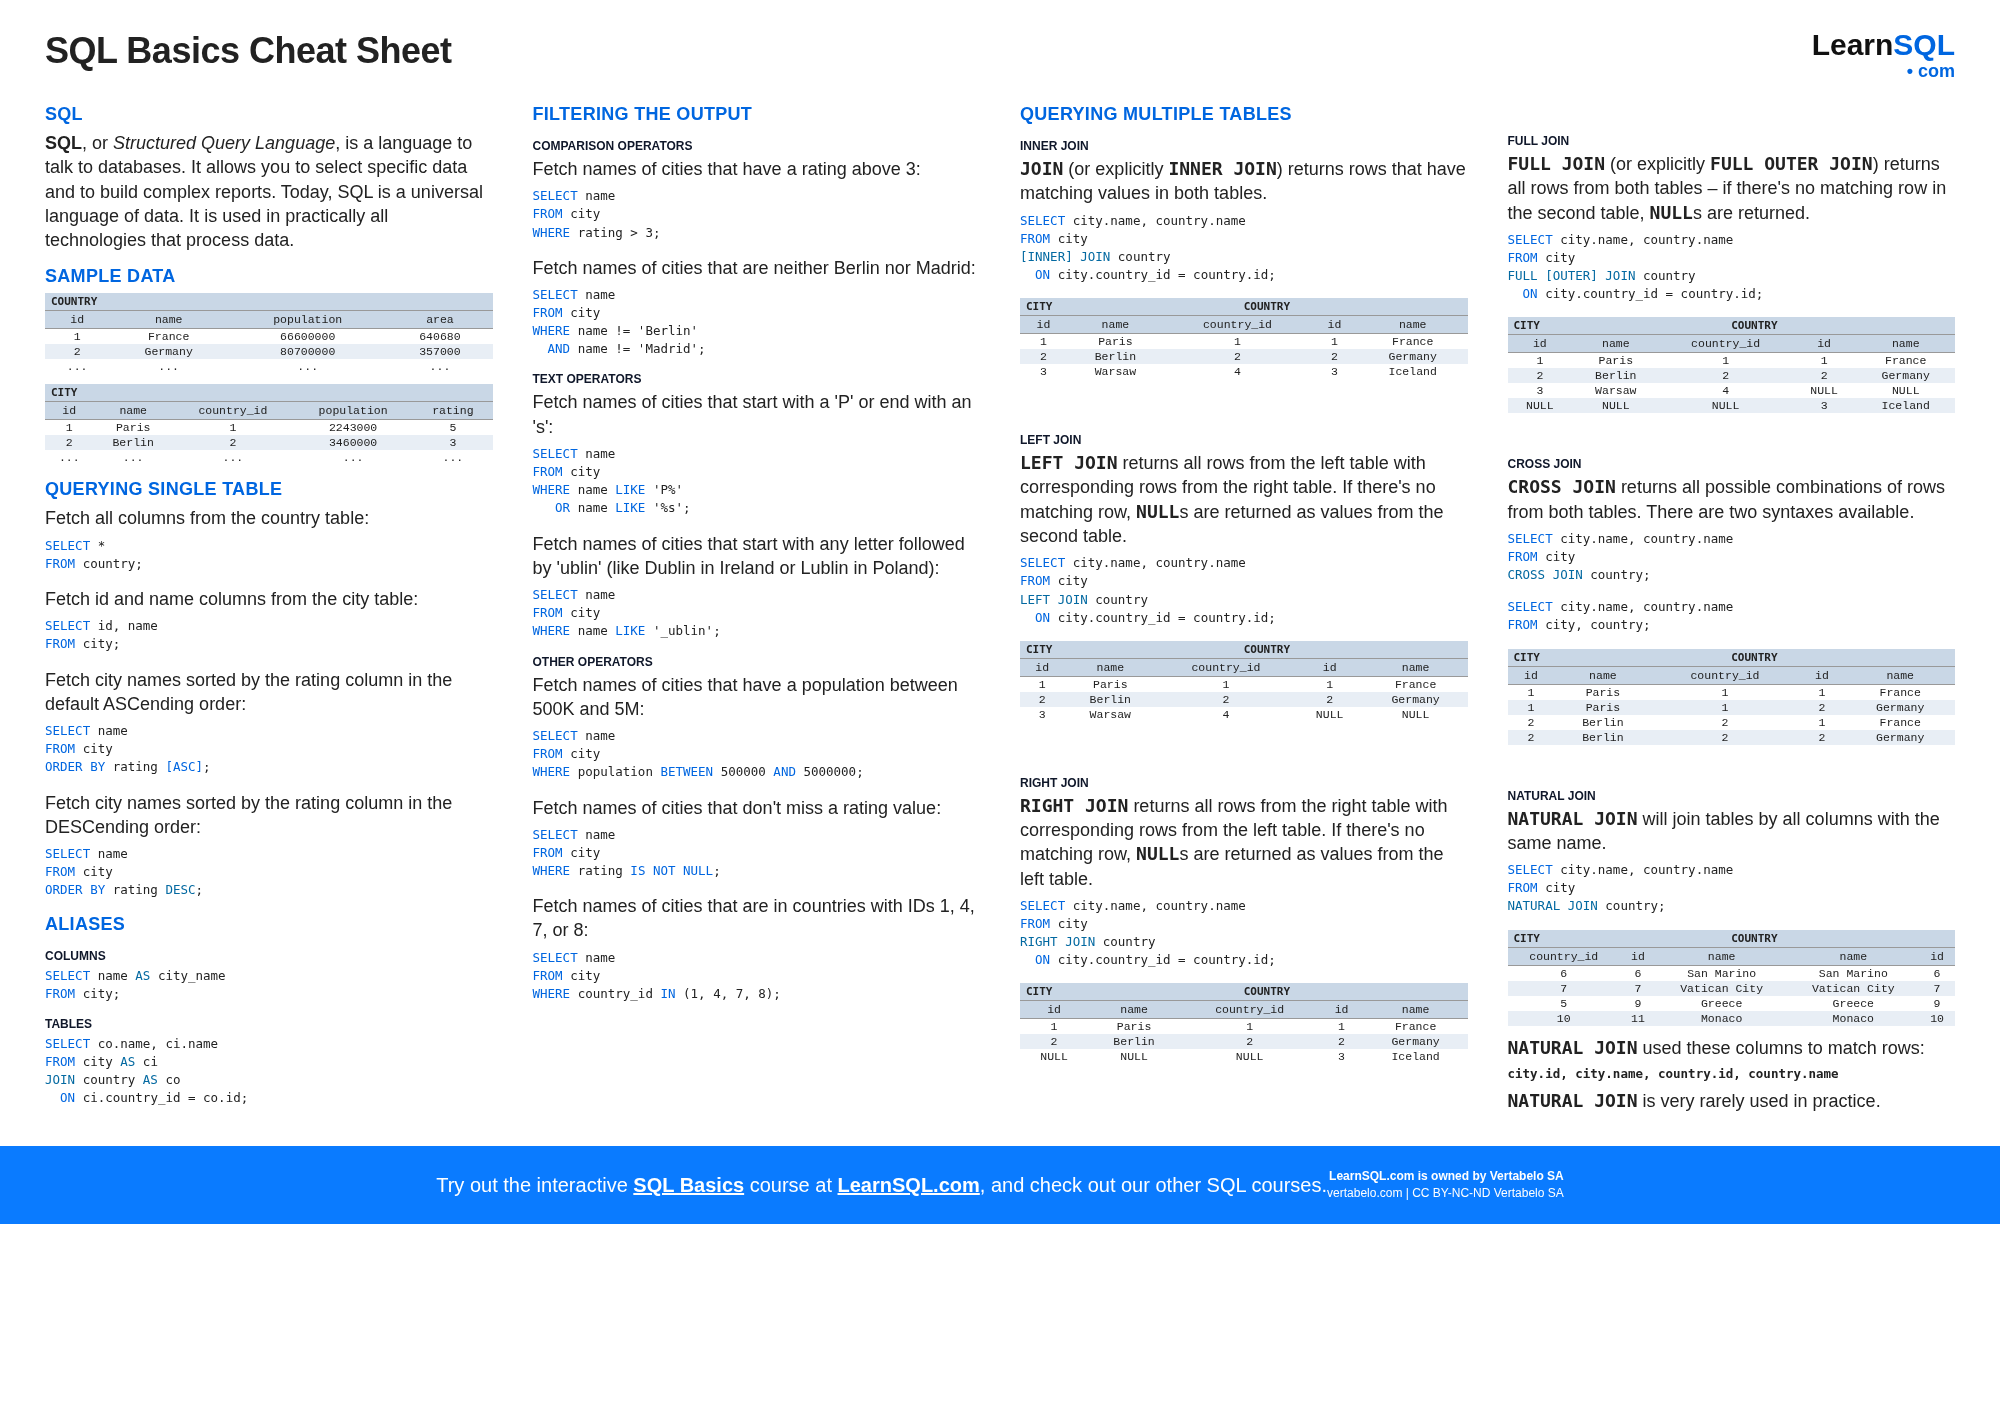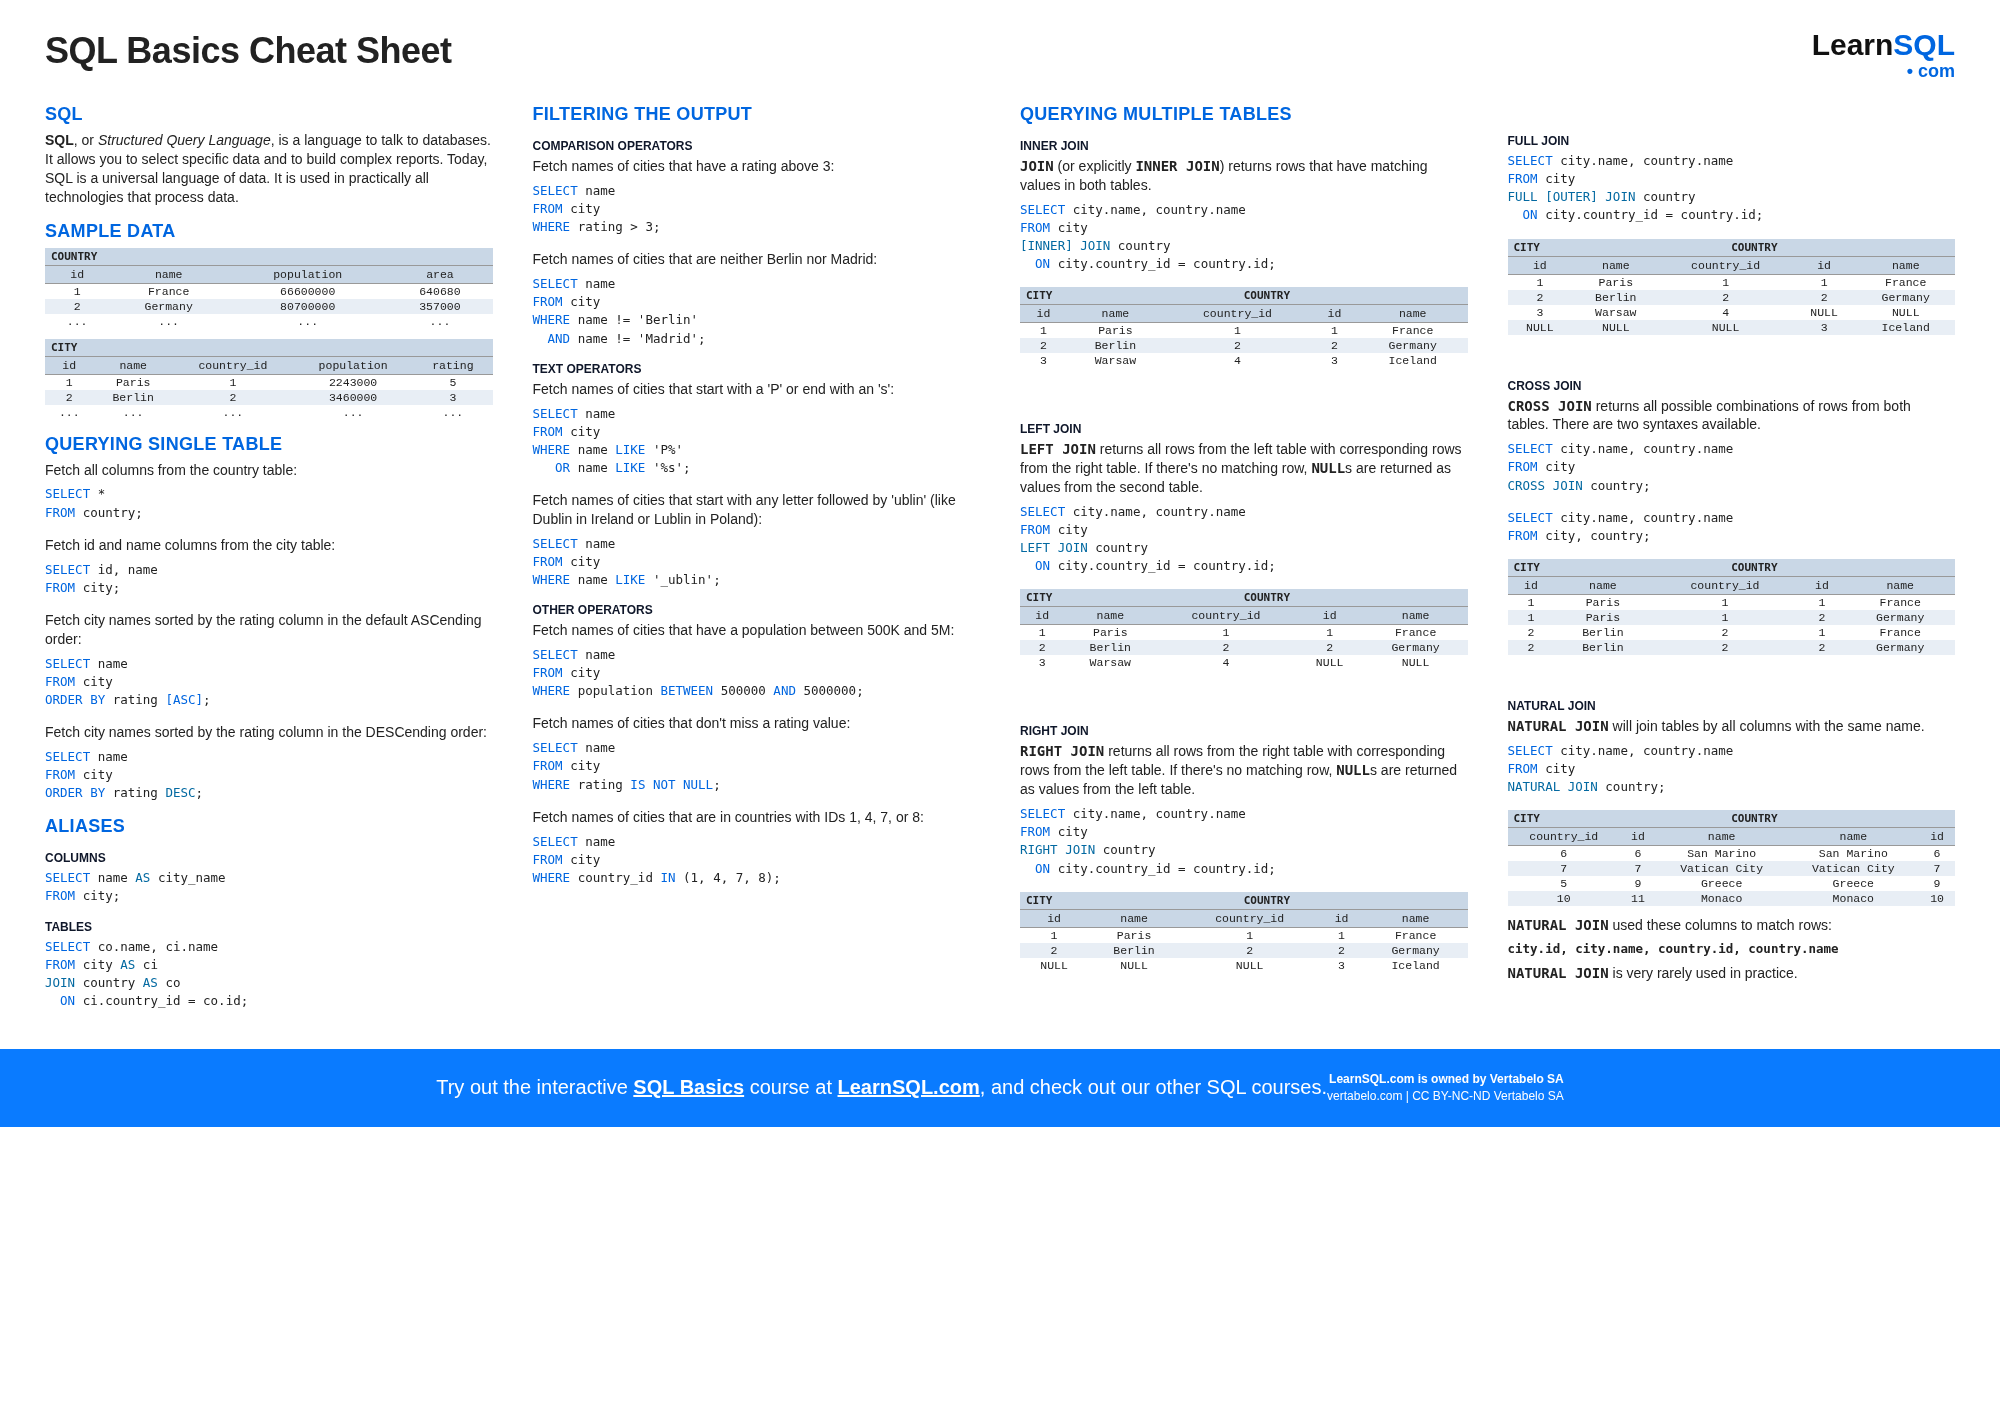--- a/index.html
+++ b/index.html
@@ -44,21 +44,21 @@
     margin: 14px 0 6px 0;
     letter-spacing: 0.3px;
   }
   h3 {
     color: #0f172a;
     font-size: 12px;
     font-weight: 800;
     margin: 14px 0 4px 0;
   }
   p { font-size: 13px; line-height: 1.35; margin: 4px 0 6px 0;}
-  .desc { font-size: 14px; }
+  .desc { font-size: 18px; }
   .mono, code, pre {
     font-family: "Consolas", "Menlo", monospace;
     font-size: 12.5px;
   }
   pre {
     white-space: pre;
     line-height: 1.45;
     margin: 4px 0 14px 0;
   }
   .kw { color: #0066e0; }
@@ -395,20 +395,21 @@
               <td>3</td>
               <td>Iceland</td>
             </tr>
           </tbody>
       </table>
     </div>
 
     <div>
       <div style="height:30px"></div>
       <h3>FULL JOIN</h3>
+      <p class="desc"><b class="inline-mono">FULL JOIN</b> (or explicitly <b class="inline-mono">FULL OUTER JOIN</b>) returns all rows from both tables – if there's no matching row in the second table, <b class="inline-mono">NULL</b>s are returned.</p>
       <pre><span class="kw">SELECT</span> city.name, country.name
 <span class="kw">FROM</span> city
 <span class="kw2">FULL [OUTER] JOIN</span> country
   <span class="kw">ON</span> city.country_id = country.id;</pre>
       <div class="splitlabel tlabel">
           <span>CITY</span>
           <span>COUNTRY</span>
         </div>
       <table class="data">
         <tbody>

